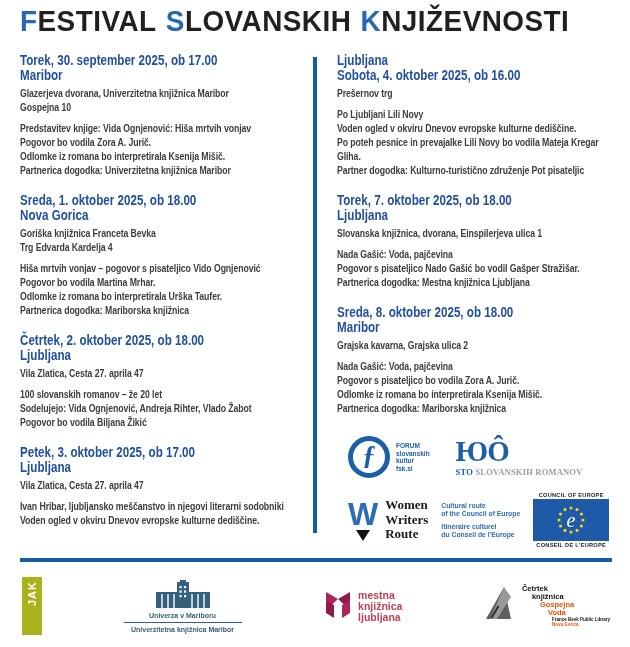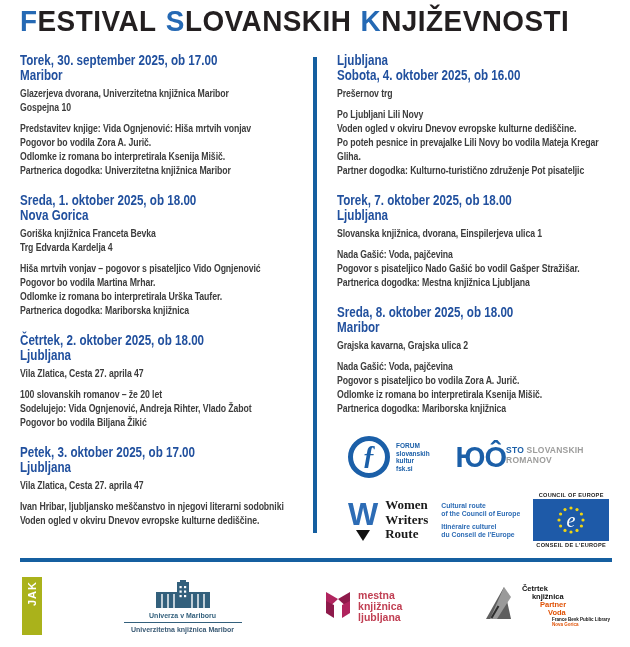--- a/index.html
+++ b/index.html
@@ -30,21 +30,21 @@
 
   
   .partners{position:absolute;left:348px;top:436px;width:272px;}
   .p-row1{display:flex;align-items:center;gap:26px;}
   .fsk{display:flex;align-items:center;gap:6px;}
   .fsk-ring{width:32px;height:32px;border:5px solid #1b5fa8;border-radius:50%;
             display:flex;align-items:center;justify-content:center;}
   .fsk-glyph{font-family:"Liberation Serif",serif;font-style:italic;font-weight:bold;
              font-size:27px;color:#1b5fa8;line-height:1;margin-top:-3px;}
   .fsk-text div{font-size:6.5px;line-height:7.5px;font-weight:bold;color:#1b5fa8;}
-  .sto{display:flex;flex-direction:row;}
+  .sto{display:flex;flex-direction:column;font-family:Liberation Serif, serif;}
   .sto-mark{font-size:29px;line-height:28px;font-weight:bold;color:#1b5fa8;letter-spacing:-1px;}
   .sto-line{font-size:8.5px;font-weight:bold;letter-spacing:0.2px;margin-top:2px;}
   .sto-line .b{color:#1b5fa8;}
   .sto-line .g{color:#9d9d9c;text-align:center;}
   .p-row2{display:flex;align-items:center;gap:13px;margin-top:13px;}
   .wwr{display:flex;align-items:center;gap:7px;}
   .wwr-mark{display:flex;flex-direction:column;align-items:center;}
   .wwr-w{font-size:32px;line-height:28px;font-weight:bold;color:#2d6cb5;}
   .wwr-tri{width:0;height:0;border-left:7px solid transparent;border-right:7px solid transparent;
            border-top:11px solid #111;margin-top:2px;}
@@ -326,21 +326,21 @@
 
     <div class="gk">
       <svg width="34" height="36">
         <polygon points="2,34 20,2 27,34" fill="#5f5f5f"></polygon>
         <polygon points="20,2 27,12 13,34 6,34" fill="#9a9a9a"></polygon>
         <rect x="4" y="26" width="14" height="2" fill="#2e2e2e" transform="rotate(-60 11 27)"></rect>
       </svg>
       <div class="gk-text">
         <div class="gk-i1">Četrtek</div>
         <div class="gk-i2">knjižnica</div>
-        <div class="gk-i3 red">Partner</div>
+        <div class="gk-i3 red">Gospejna</div>
         <div class="gk-i4 red">Voda</div>
         <div class="gk-i5 tiny">France Bevk Public Library</div>
         <div class="gk-i6 tiny red">Nova Gorica</div>
       </div>
     </div>
 
   </div>
 </div>
 
 </body></html>

